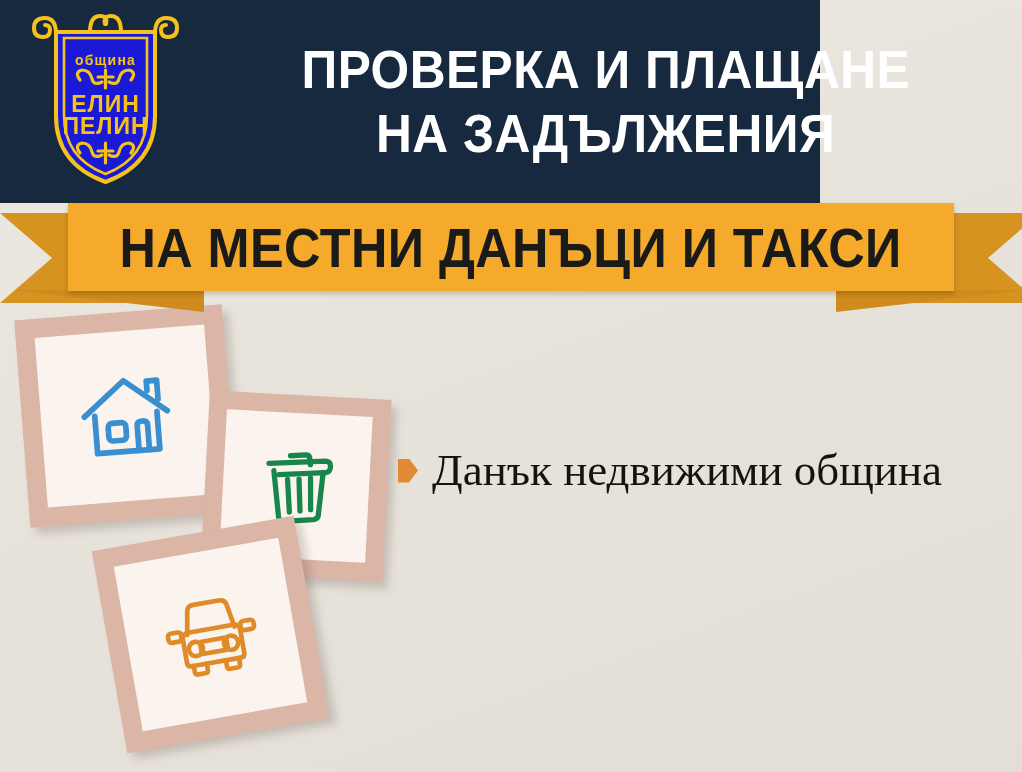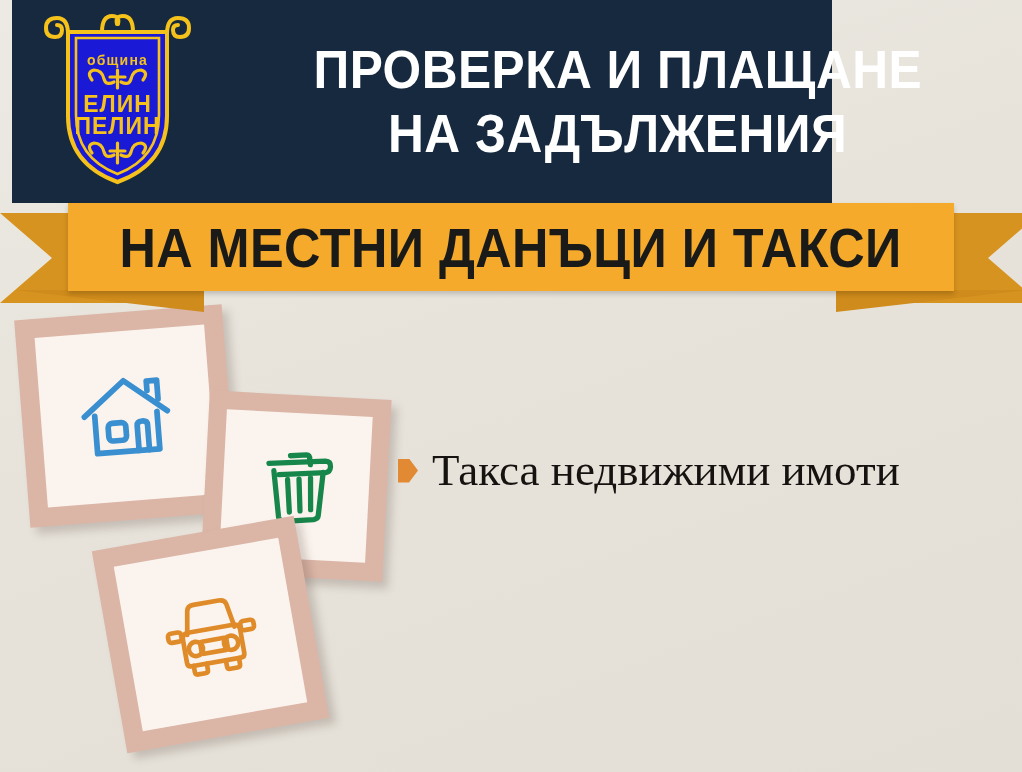--- a/index.html
+++ b/index.html
@@ -18,21 +18,21 @@
     position: relative;
     width: 1022px;
     height: 772px;
     background: linear-gradient(160deg, #eceae3 0%, #e7e3db 45%, #e3dfd6 100%);
     overflow: hidden;
   }
 
   
   .header {
     position: absolute;
-    left: 12px;
+    left: 0;
     top: 0;
     width: 820px;
     height: 203px;
     background: #16293f;
     z-index: 5;
   }
 
   .crest {
     position: absolute;
     left: 28px;
@@ -468,17 +468,17 @@
           <path d="M28 77 L28 83 Q28 86 31 86 L38 86 Q41 86 41 83 L41 77"></path>
           <path d="M60 77 L60 83 Q60 86 63 86 L70 86 Q73 86 73 83 L73 77"></path>
         </svg>
       </div>
     </div>
   </div>
 
   <div class="list">
     <div class="list-item">
       <span class="bullet"></span>
-      <span class="item-label">Такса недвижими имоти</span>
+      <span class="item-label">Данък недвижими община</span>
     </div>
   </div>
 
 </div>
 
 </body></html>

